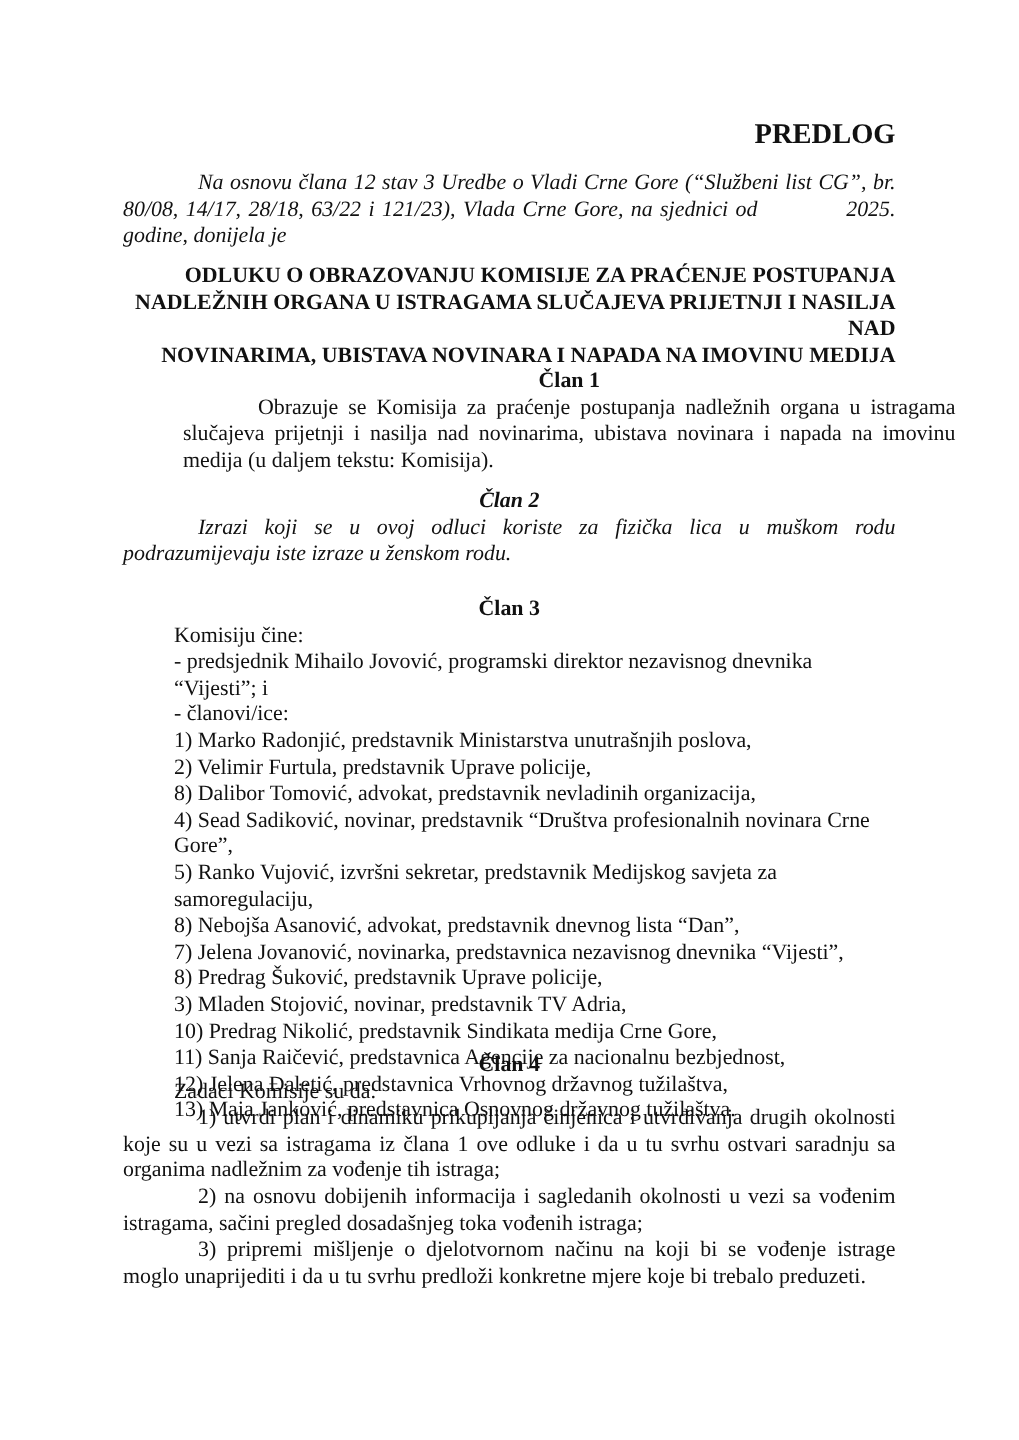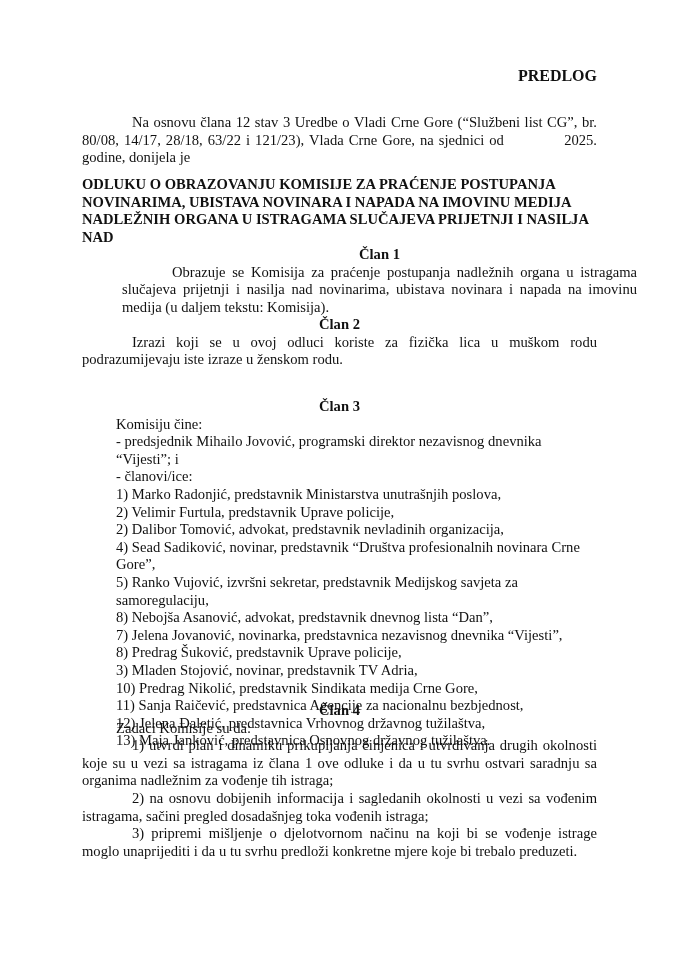--- a/index.html
+++ b/index.html
@@ -2,62 +2,62 @@
 <html><head>
 <meta charset="utf-8">
 <style>
   html, body { margin:0; padding:0; background:#ffffff; }
   body { width:679px; height:960px; overflow:hidden; position:relative; }
   .page {
     position:absolute; left:82px; top:0; width:515px;
     font-family:"Liberation Serif", serif; font-size:14.6px; line-height:17.6px;
     color:#111;
   }
-  .predlog { position:absolute; top:67px; right:0; font-weight:bold; font-size:16px;margin-left:32px; }
-  .intro { position:absolute; top:114px; left:0; width:515px; text-align:justify; }
-  .title { position:absolute; top:176px; left:0; width:515px; text-align:left; font-weight:bold; line-height:17.6px; }
+  .predlog { position:absolute; top:81px; right:0; font-weight:bold; font-size:19px;margin-left:32px; }
+  .intro { position:absolute; top:114px; left:0; width:515px; text-align:justify;font-style:italic; }
+  .title { position:absolute; top:176px; left:0; width:515px; text-align:right; font-weight:bold; line-height:17.6px; }
   .heading { font-weight:bold; text-align:center; }
   .p { text-align:justify; text-indent:50px; margin:0; }
   .item { margin:0; padding-left:34px; }
   .sec { position:absolute; left:0; width:515px; }
   p { margin:0; }
 </style>
 </head>
 <body>
 
 <div class="page">
 
   <div class="predlog">PREDLOG</div>
 
   <p class="intro p" style="white-space:pre-wrap;">Na osnovu člana 12 stav 3 Uredbe o Vladi Crne Gore (“Službeni list CG”, br. 80/08, 14/17, 28/18, 63/22 i 121/23), Vlada Crne Gore, na sjednici od            2025. godine, donijela je</p>
 
   <div class="title">
     <div>ODLUKU O OBRAZOVANJU KOMISIJE ZA PRAĆENJE POSTUPANJA</div>
+    <div>NADLEŽNIH ORGANA U ISTRAGAMA SLUČAJEVA PRIJETNJI I NASILJA NAD</div>
     <div>NOVINARIMA, UBISTAVA NOVINARA I NAPADA NA IMOVINU MEDIJA</div>
-    <div>NADLEŽNIH ORGANA U ISTRAGAMA SLUČAJEVA PRIJETNJI I NASILJA NAD</div>
   </div>
 
   <div class="sec" style="top:246px;margin-left:40px;">
     <div class="heading">Član 1</div>
     <p class="p">Obrazuje se Komisija za praćenje postupanja nadležnih organa u istragama slučajeva prijetnji i nasilja nad novinarima, ubistava novinara i napada na imovinu medija (u daljem tekstu: Komisija).</p>
   </div>
 
-  <div class="sec" style="top:316px;">
+  <div class="sec" style="top:326px;font-style:italic;">
     <div class="heading">Član 2</div>
     <p class="p">Izrazi koji se u ovoj odluci koriste za fizička lica u muškom rodu podrazumijevaju iste izraze u ženskom rodu.</p>
   </div>
 
   <div class="sec" style="top:388px;margin-top:10px;">
     <div class="heading">Član 3</div>
     <p class="item">Komisiju čine:</p>
     <p class="item">- predsjednik Mihailo Jovović, programski direktor nezavisnog dnevnika “Vijesti”; i</p>
     <p class="item">- članovi/ice:</p>
     <p class="item">1) Marko Radonjić, predstavnik Ministarstva unutrašnjih poslova,</p>
     <p class="item">2) Velimir Furtula, predstavnik Uprave policije,</p>
-    <p class="item">2) Dalibor Tomović, advokat, predstavnik nevladinih organizacija,</p>
+    <p class="item">8) Dalibor Tomović, advokat, predstavnik nevladinih organizacija,</p>
     <p class="item">4) Sead Sadiković, novinar, predstavnik “Društva profesionalnih novinara Crne Gore”,</p>
     <p class="item">5) Ranko Vujović, izvršni sekretar, predstavnik Medijskog savjeta za samoregulaciju,</p>
     <p class="item">8) Nebojša Asanović, advokat, predstavnik dnevnog lista “Dan”,</p>
     <p class="item">7) Jelena Jovanović, novinarka, predstavnica nezavisnog dnevnika “Vijesti”,</p>
     <p class="item">8) Predrag Šuković, predstavnik Uprave policije,</p>
     <p class="item">3) Mladen Stojović, novinar, predstavnik TV Adria,</p>
     <p class="item">10) Predrag Nikolić, predstavnik Sindikata medija Crne Gore,</p>
     <p class="item">11) Sanja Raičević, predstavnica Agencije za nacionalnu bezbjednost,</p>
     <p class="item">12) Jelena Đaletić, predstavnica Vrhovnog državnog tužilaštva,</p>
     <p class="item">13) Maja Janković, predstavnica Osnovnog državnog tužilaštva.</p>

